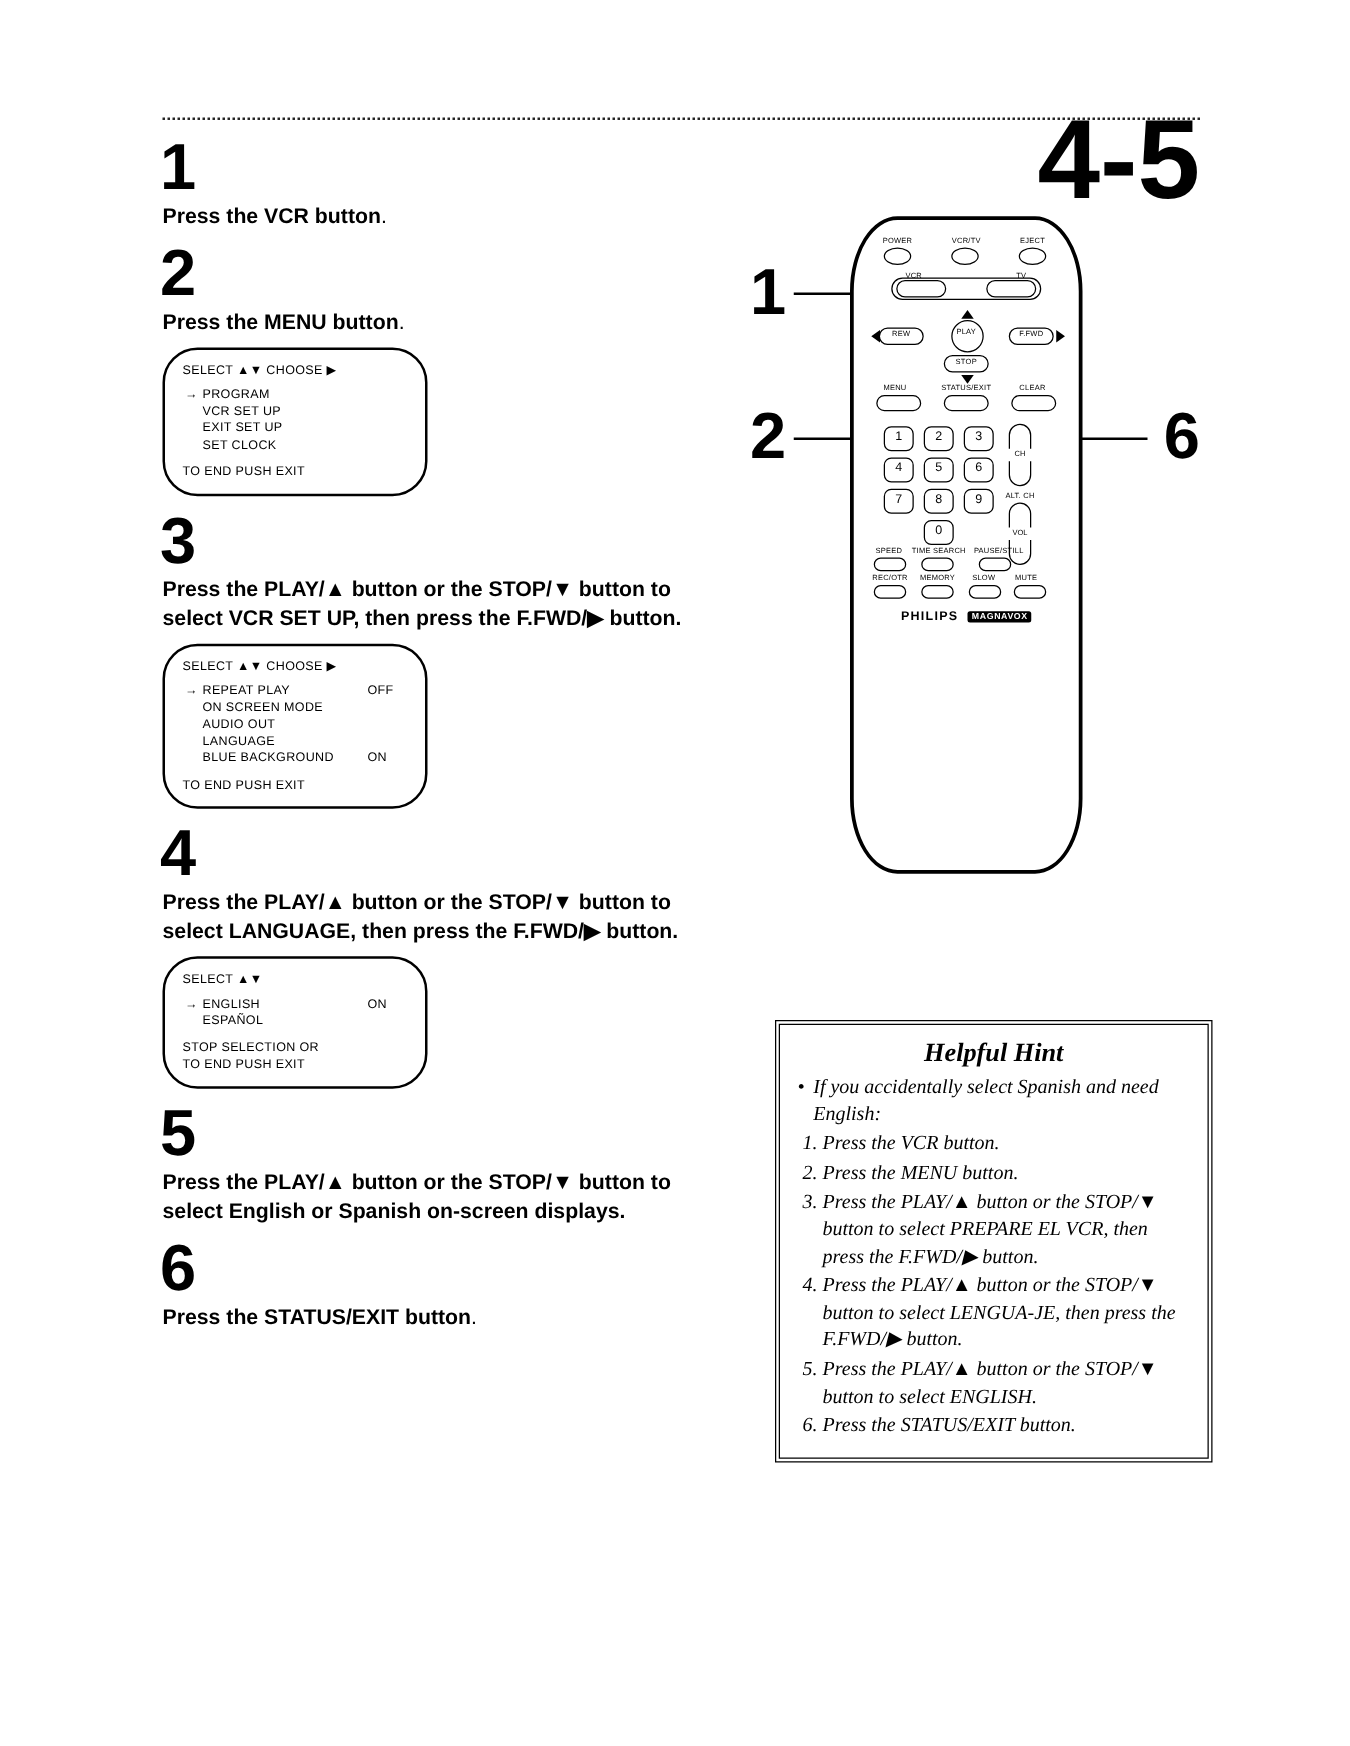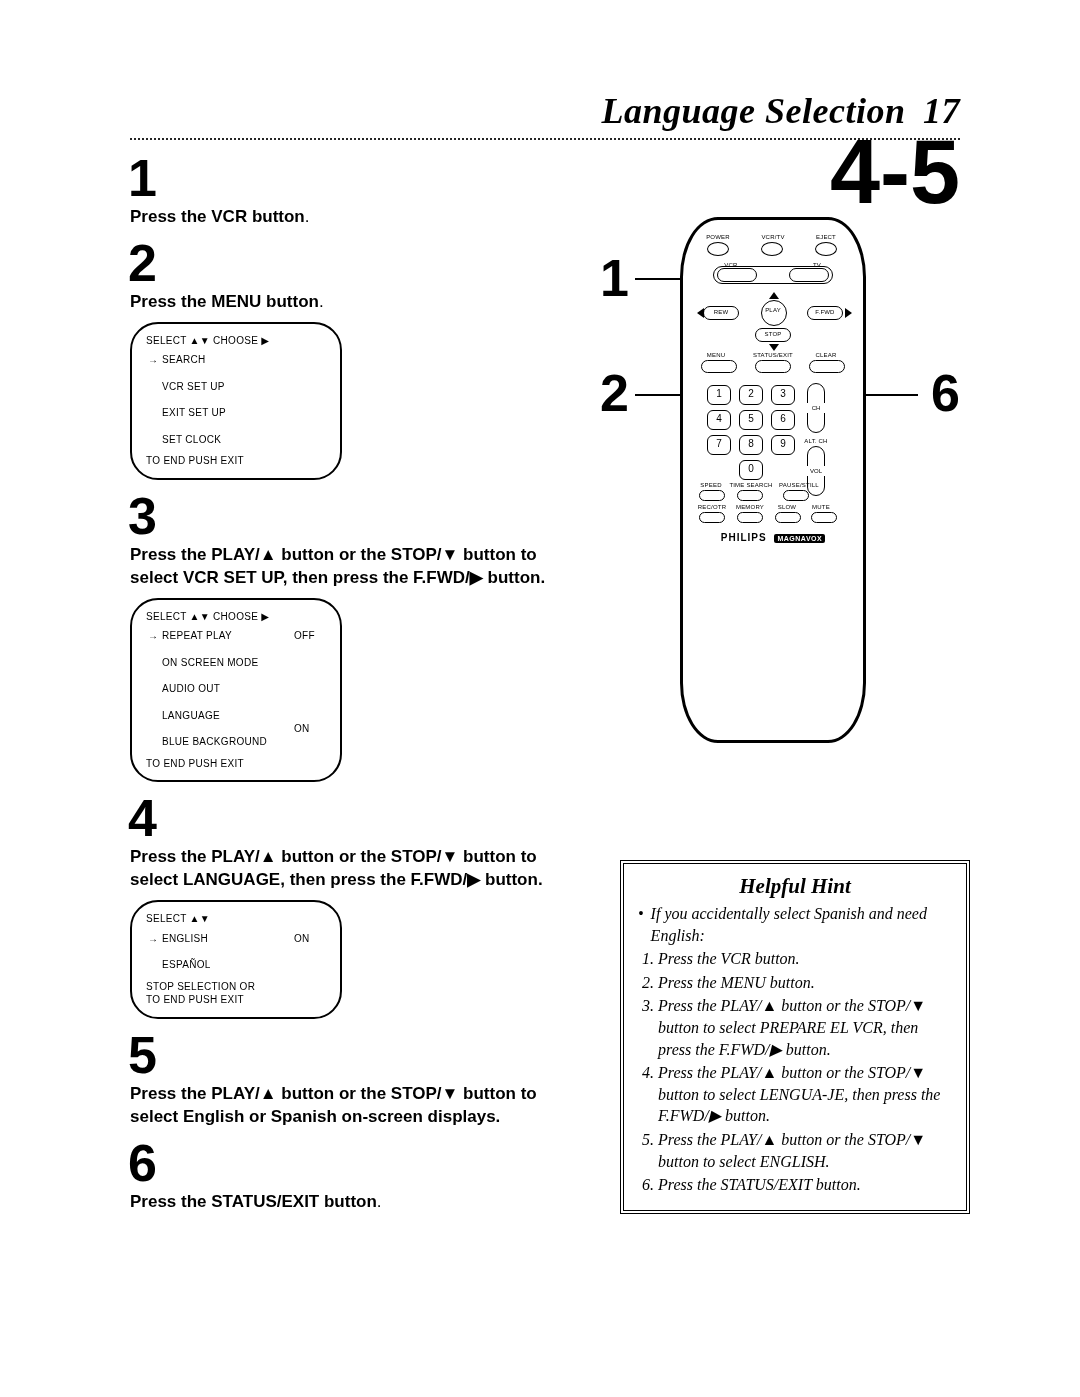--- a/index.html
+++ b/index.html
@@ -80,21 +80,21 @@
     line-height: 1.35;
     margin: 2px 0 10px 0;
     letter-spacing: 0.3px;
   }
   .osd .hdr { margin-bottom: 6px; }
   .osd .rows { margin-left: 2px; }
   .osd .row { display: flex; }
   .osd .row .arrow { width: 14px; }
   .osd .row .lbl { flex: 1; padding-left: 0; }
   .osd .row .val { width: 32px; text-align: left; }
-  .osd .row.indent .lbl { padding-left: 14px; margin-top: 13px; }
+  .osd .row.indent .lbl { padding-left: 14px; }
   .osd .ftr { margin-top: 8px; }
 
   
   .big35 {
     position: absolute;
     top: -25px;
     right: 0;
     font-family: Arial, Helvetica, sans-serif;
     font-size: 90px;
     font-weight: 800;
@@ -227,24 +227,20 @@
   .hint-body .b { display: flex; }
   .hint-body .b .dot { width: 14px; }
   .hint-body ol { margin: 0 0 0 4px; padding-left: 16px; }
   .hint-body li { margin-top: 2px; }
 </style>
 </head>
 <body>
 
 <div class="page">
 
-  <div class="title-row">
-    <span>Language Selection</span>
-    <span class="pgnum">17</span>
-  </div>
   <div class="dots"></div>
 
 
   <div class="columns">
 
     <div class="left">
 
       <div class="step">
         <div class="step-num">1</div>
         <div class="step-text"><b>Press the VCR button</b><span>.</span></div>
@@ -252,21 +248,21 @@
 
       <div class="step">
         <div class="step-num">2</div>
         <div class="step-text"><b>Press the MENU button</b><span>.</span></div>
 
         <div class="osd">
           <div class="hdr">SELECT ▲▼ CHOOSE ▶</div>
           <div class="rows">
             <div class="row">
                 <span class="arrow">→</span>
-                <span class="lbl">SEARCH</span>
+                <span class="lbl">PROGRAM</span>
               </div>
             <div class="row indent">
                 <span class="lbl">VCR SET UP</span>
               </div>
             <div class="row indent">
                 <span class="lbl">EXIT SET UP</span>
               </div>
             <div class="row indent">
                 <span class="lbl">SET CLOCK</span>
               </div>

